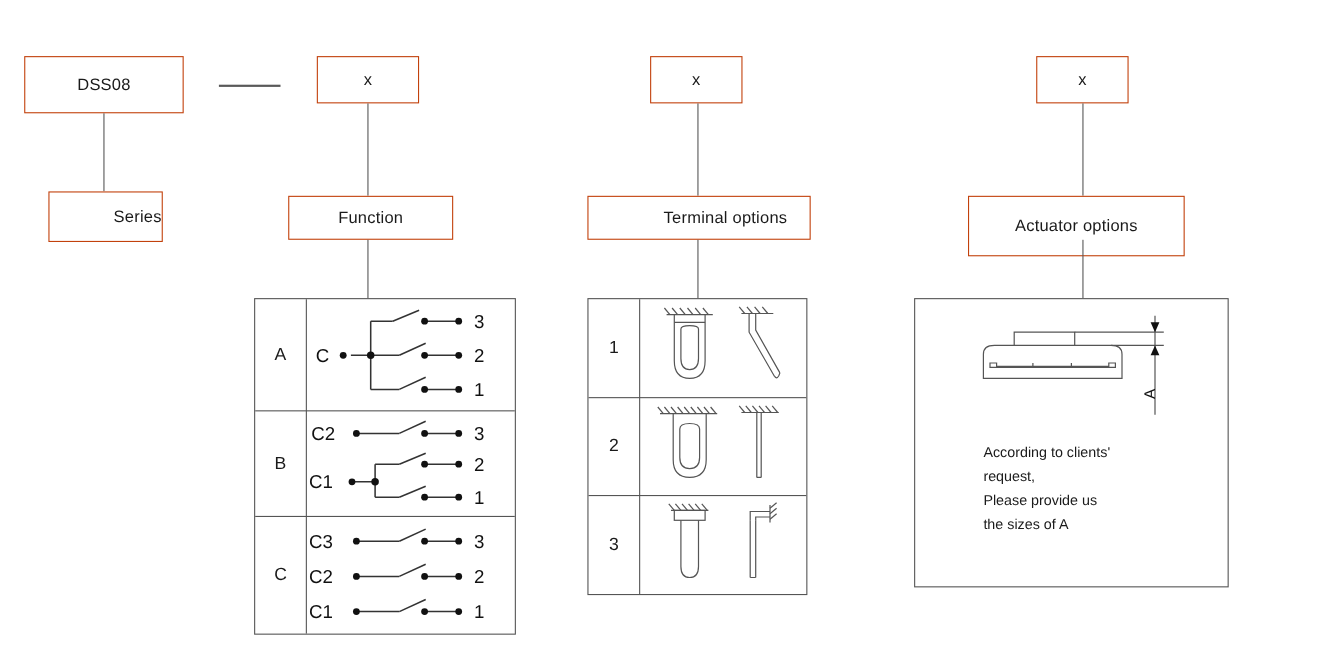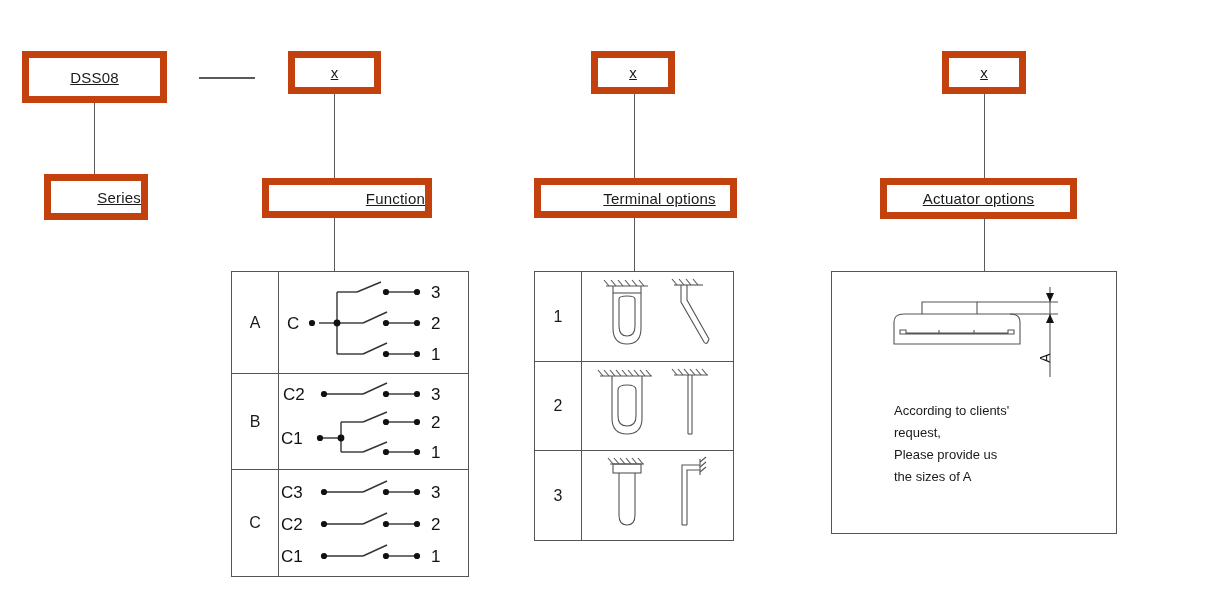--- a/index.html
+++ b/index.html
@@ -14,29 +14,28 @@
   #canvas {
     position: relative;
     width: 1208px;
     height: 598px;
     background: #ffffff;
     overflow: hidden;
   }
   .box {
     position: absolute;
     box-sizing: border-box;
-    border: 7px solid #c2410c;
+    border: 1px solid #c2410c;
     background: #ffffff;
     display: flex;
     align-items: center;
     justify-content: center;
     font-size: 15px;
     color: #1a1a1a;
     letter-spacing: 0.2px;
-    text-decoration: underline;
   }
   .conn {
     position: absolute;
     background: #595959;
   }
   .vline { width: 1px; }
   .hline { height: 1px; }
   .panel {
     position: absolute;
     box-sizing: border-box;
@@ -80,21 +79,21 @@
   </div>
 
   <div class="conn hline" style="left:199px; top:77px; width:56px; height:2px;"></div>
 
   <div class="box" style="left:288px; top:51px; width:93px; height:43px;">
     <span>x</span>
   </div>
 
   <div class="conn vline" style="left:334px; top:94px; width:1px; height:84px;"></div>
 
-  <div class="box" style="left:262px; top:178px; width:170px; height:40px;justify-content:flex-end;">
+  <div class="box" style="left:262px; top:178px; width:150px; height:40px;">
     <span>Function</span>
   </div>
 
   <div class="conn vline" style="left:334px; top:218px; width:1px; height:54px;"></div>
 
   <div class="panel" style="left:231px; top:271px; width:238px; height:306px;">
 
     <div class="divider" style="left:0; top:101px; width:236px; height:1px;"></div>
     <div class="divider" style="left:0; top:197px; width:236px; height:1px;"></div>
 
@@ -342,21 +341,21 @@
       </g>
     </svg>
   </div>
 
   <div class="box" style="left:942px; top:51px; width:84px; height:43px;">
     <span>x</span>
   </div>
 
   <div class="conn vline" style="left:984px; top:94px; width:1px; height:84px;"></div>
 
-  <div class="box" style="left:880px; top:178px; width:197px; height:41px;">
+  <div class="box" style="left:880px; top:178px; width:197px; height:55px;">
     <span>Actuator options</span>
   </div>
 
   <div class="conn vline" style="left:984px; top:218px; width:1px; height:54px;"></div>
 
   <div class="panel" style="left:831px; top:271px; width:286px; height:263px;">
 
     <svg style="position:absolute; left:50px; top:10px; width:230px; height:110px;" viewBox="0 0 230 110">
       <g stroke="#555" stroke-width="1.1" fill="none">
 

